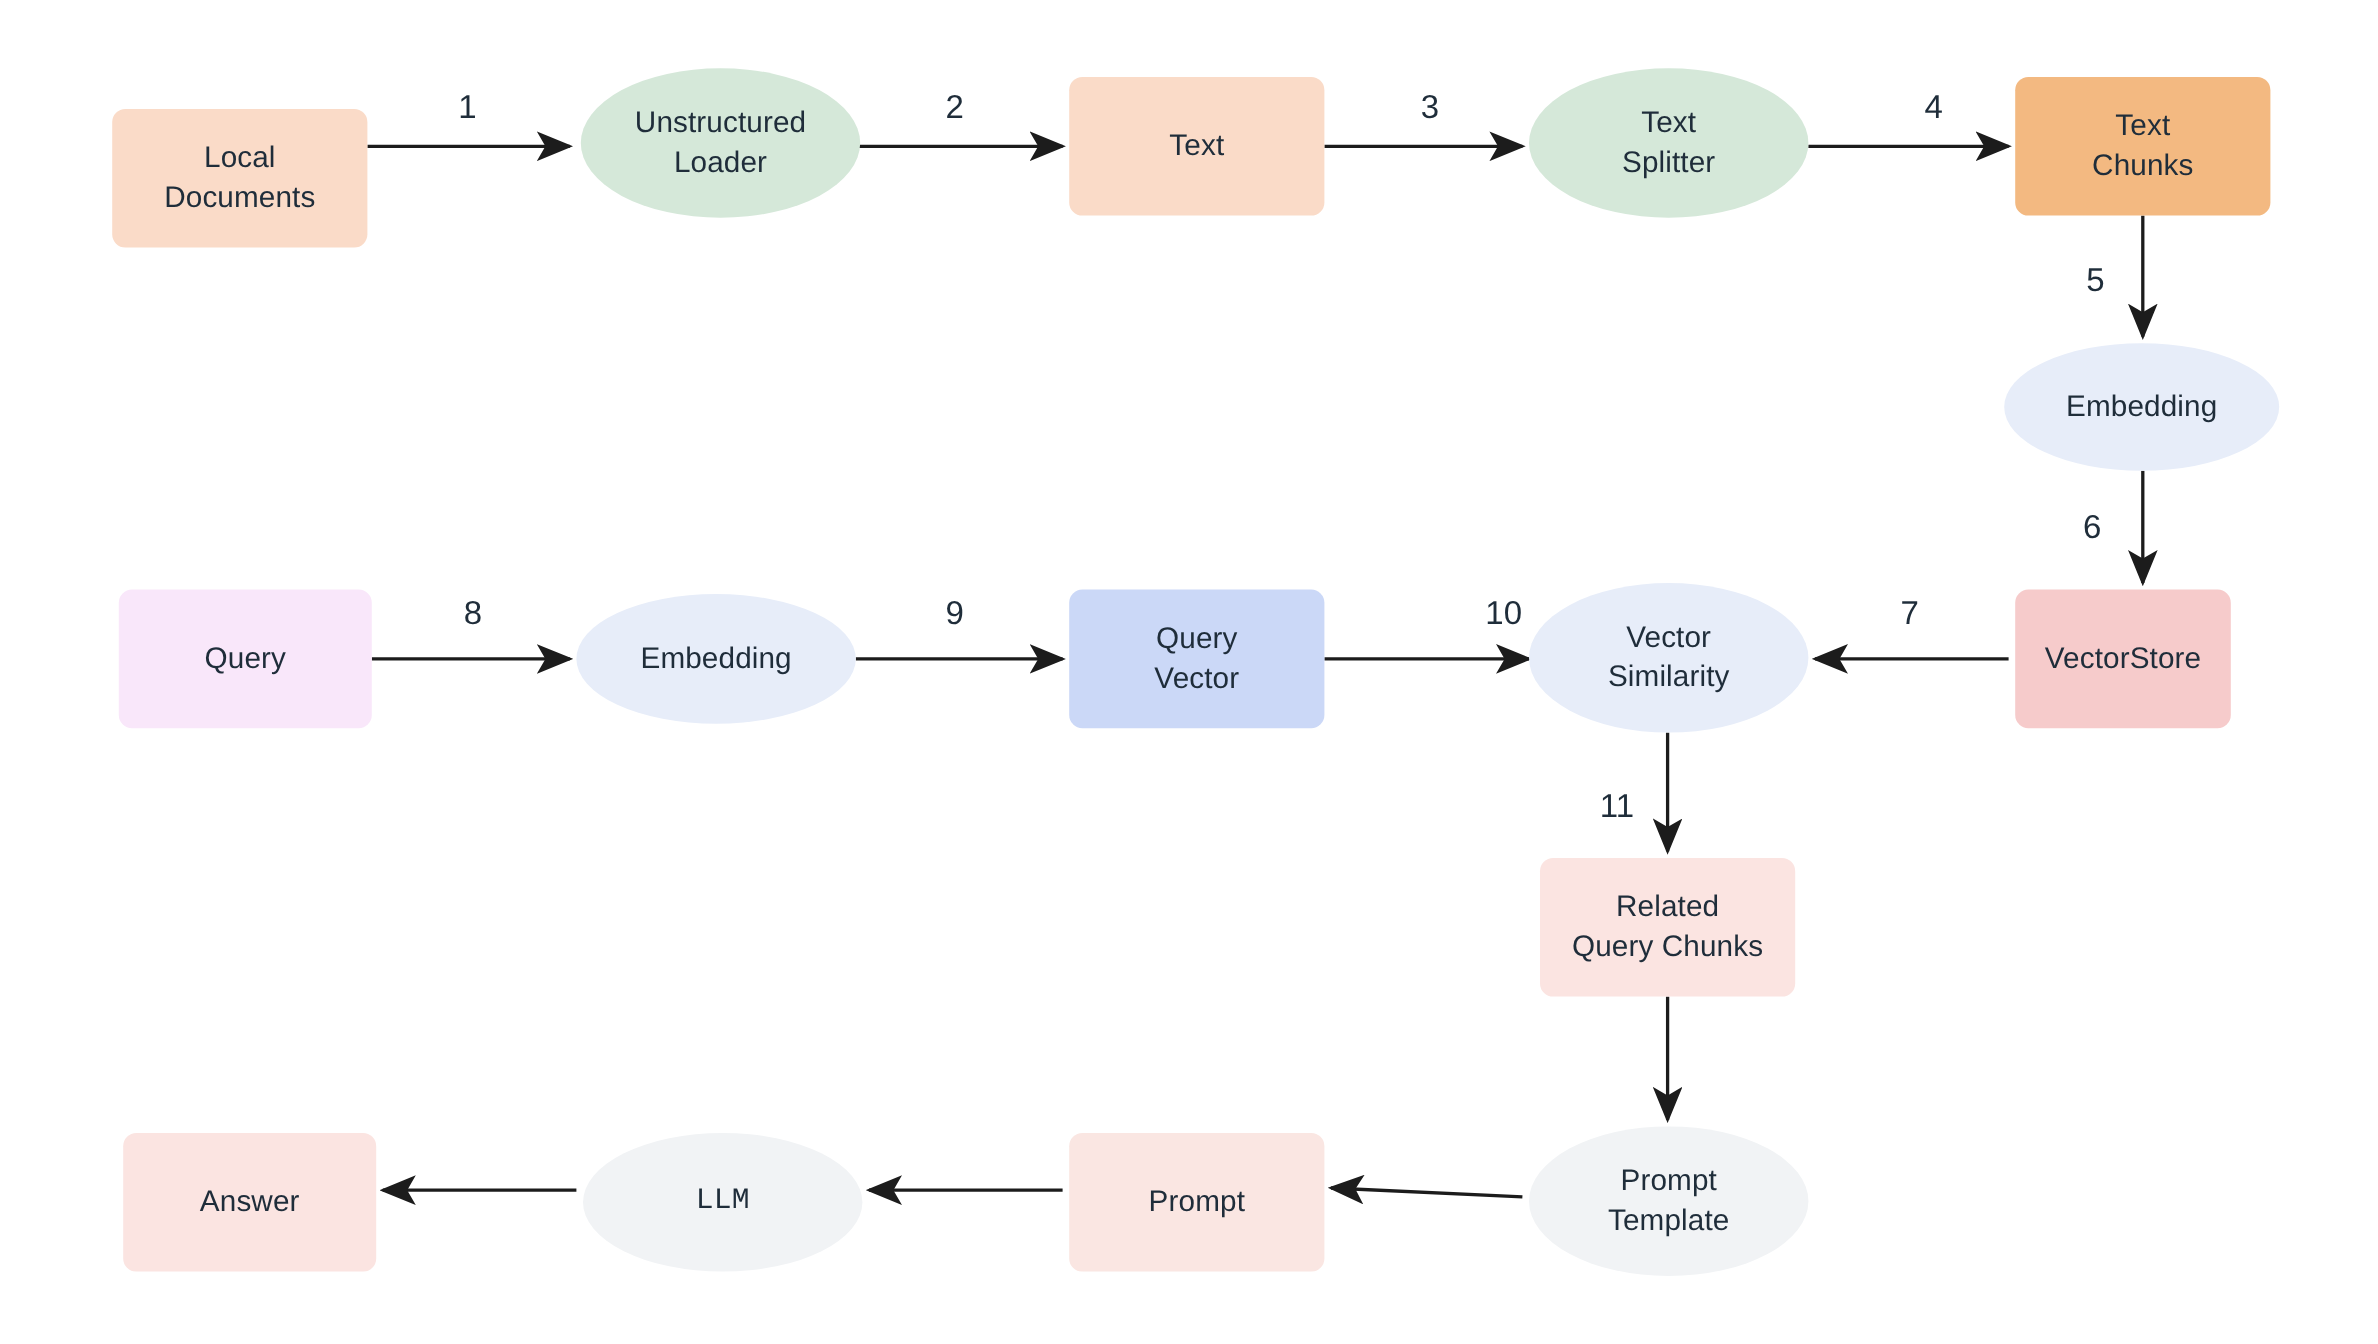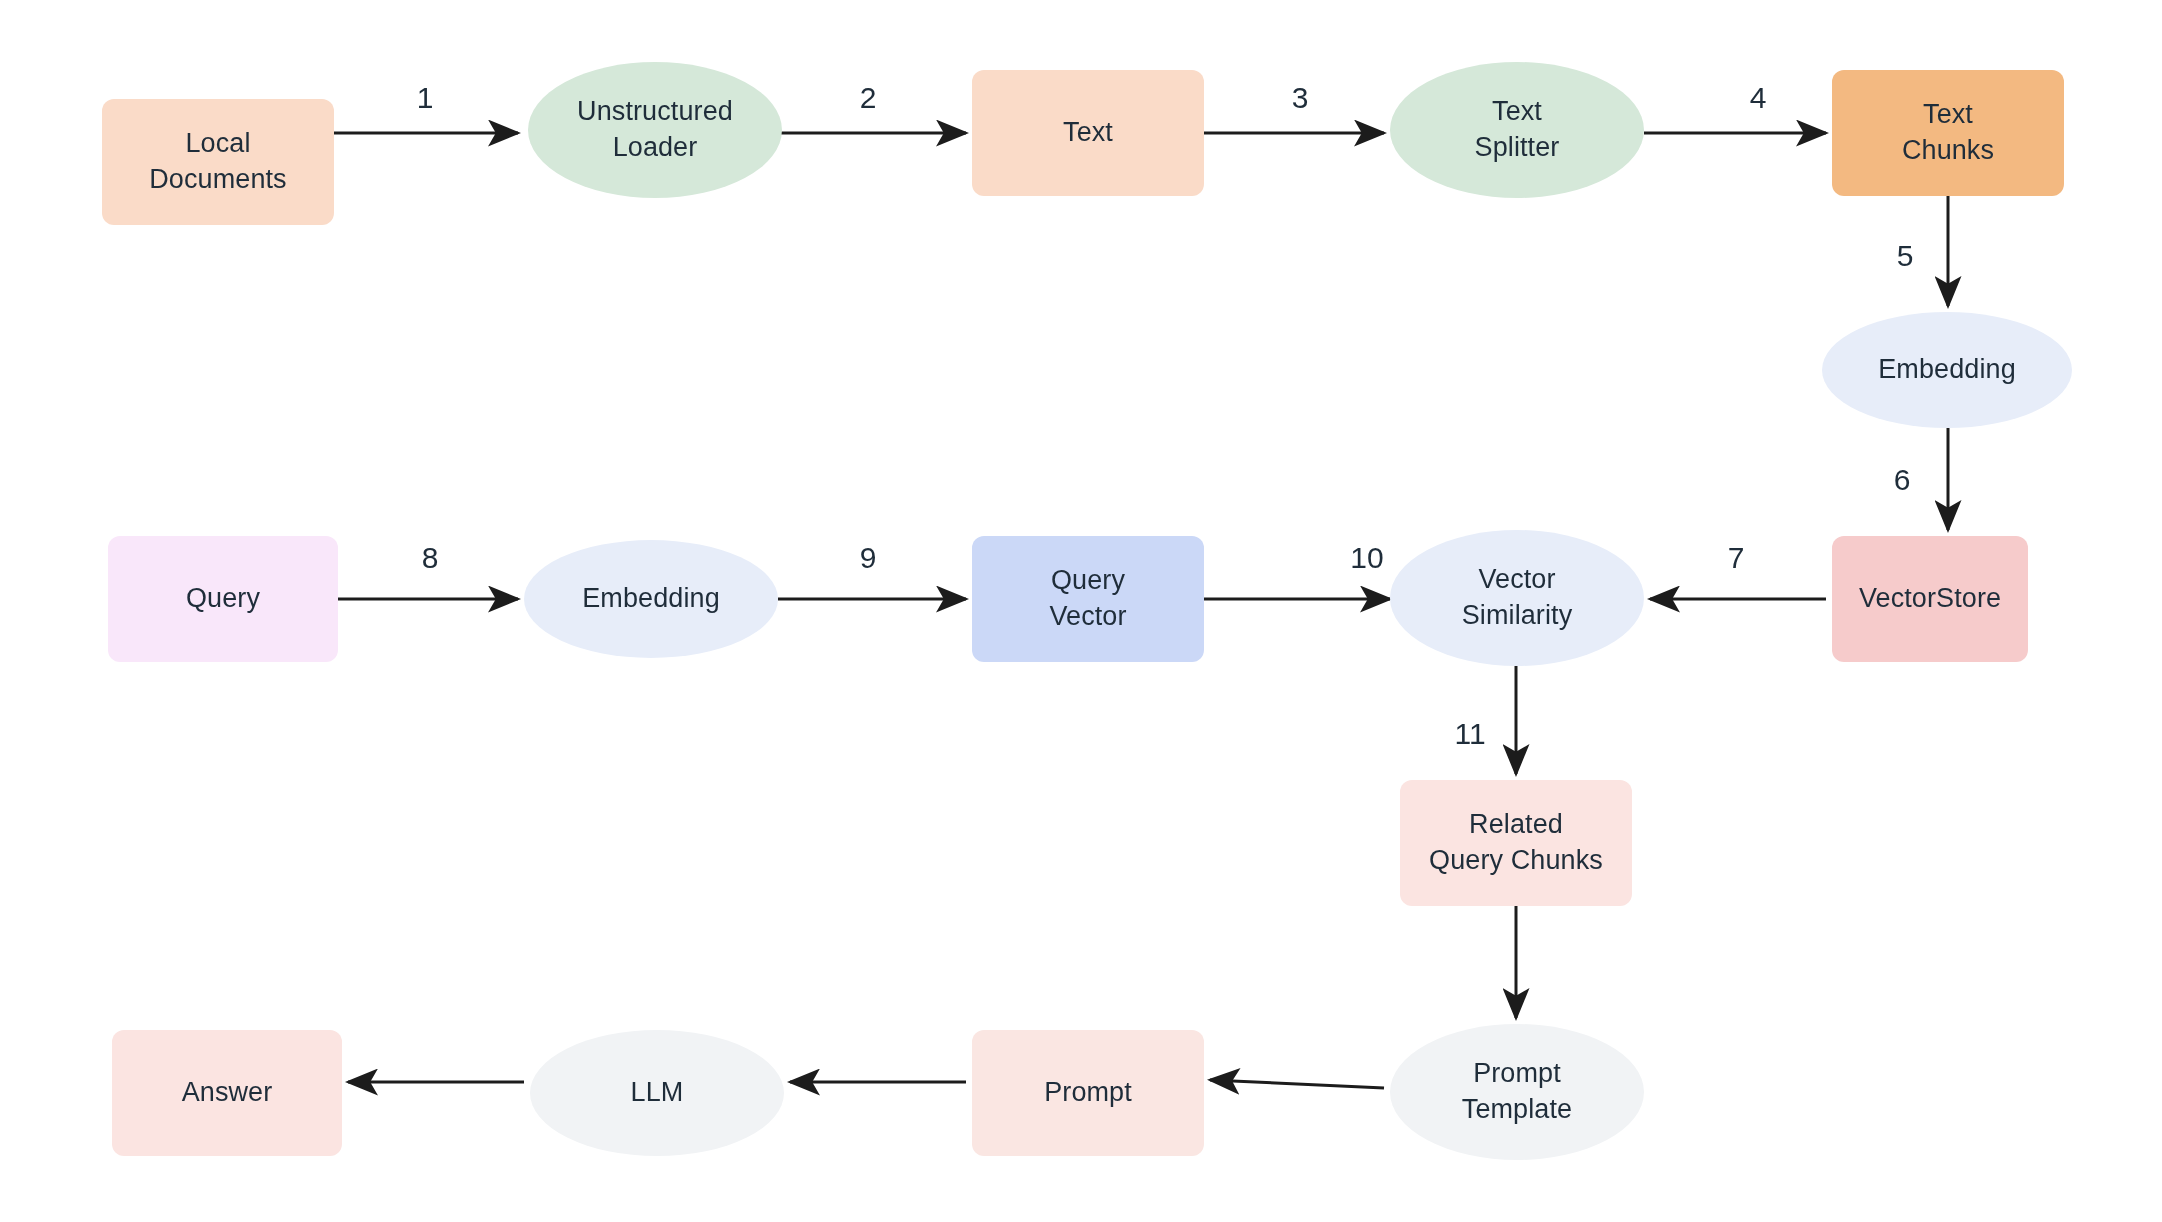--- a/index.html
+++ b/index.html
@@ -100,21 +100,21 @@
       <div class="node ellipse" style="left: 524px; top: 540px; width: 254px; height: 118px; background: rgb(231, 237, 249);">Embedding</div>
       <div class="node rect" style="left: 972px; top: 536px; width: 232px; height: 126px; background: rgb(203, 216, 247);">Query
 Vector</div>
       <div class="node ellipse" style="left: 1390px; top: 530px; width: 254px; height: 136px; background: rgb(231, 237, 249);">Vector
 Similarity</div>
       <div class="node rect" style="left: 1400px; top: 780px; width: 232px; height: 126px; background: rgb(251, 228, 225);">Related
 Query Chunks</div>
       <div class="node ellipse" style="left: 1390px; top: 1024px; width: 254px; height: 136px; background: rgb(241, 243, 245);">Prompt
 Template</div>
       <div class="node rect" style="left: 972px; top: 1030px; width: 232px; height: 126px; background: rgb(250, 230, 226);">Prompt</div>
-      <div class="node ellipse" style="left: 530px; top: 1030px; width: 254px; height: 126px; background: rgb(241, 243, 245);">LLM</div>
+      <div class="node ellipse" style="left: 530px; top: 1030px; width: 254px; height: 126px; background: rgb(241, 243, 245); font-family: Liberation Mono, monospace;">LLM</div>
       <div class="node rect" style="left: 112px; top: 1030px; width: 230px; height: 126px; background: rgb(251, 228, 225);">Answer</div>
     </div>
   <div id="labels-layer">
       <div class="edge-label" style="left: 425px; top: 98px;">1</div>
       <div class="edge-label" style="left: 868px; top: 98px;">2</div>
       <div class="edge-label" style="left: 1300px; top: 98px;">3</div>
       <div class="edge-label" style="left: 1758px; top: 98px;">4</div>
       <div class="edge-label" style="left: 1905px; top: 256px;">5</div>
       <div class="edge-label" style="left: 1902px; top: 480px;">6</div>
       <div class="edge-label" style="left: 1736px; top: 558px;">7</div>

